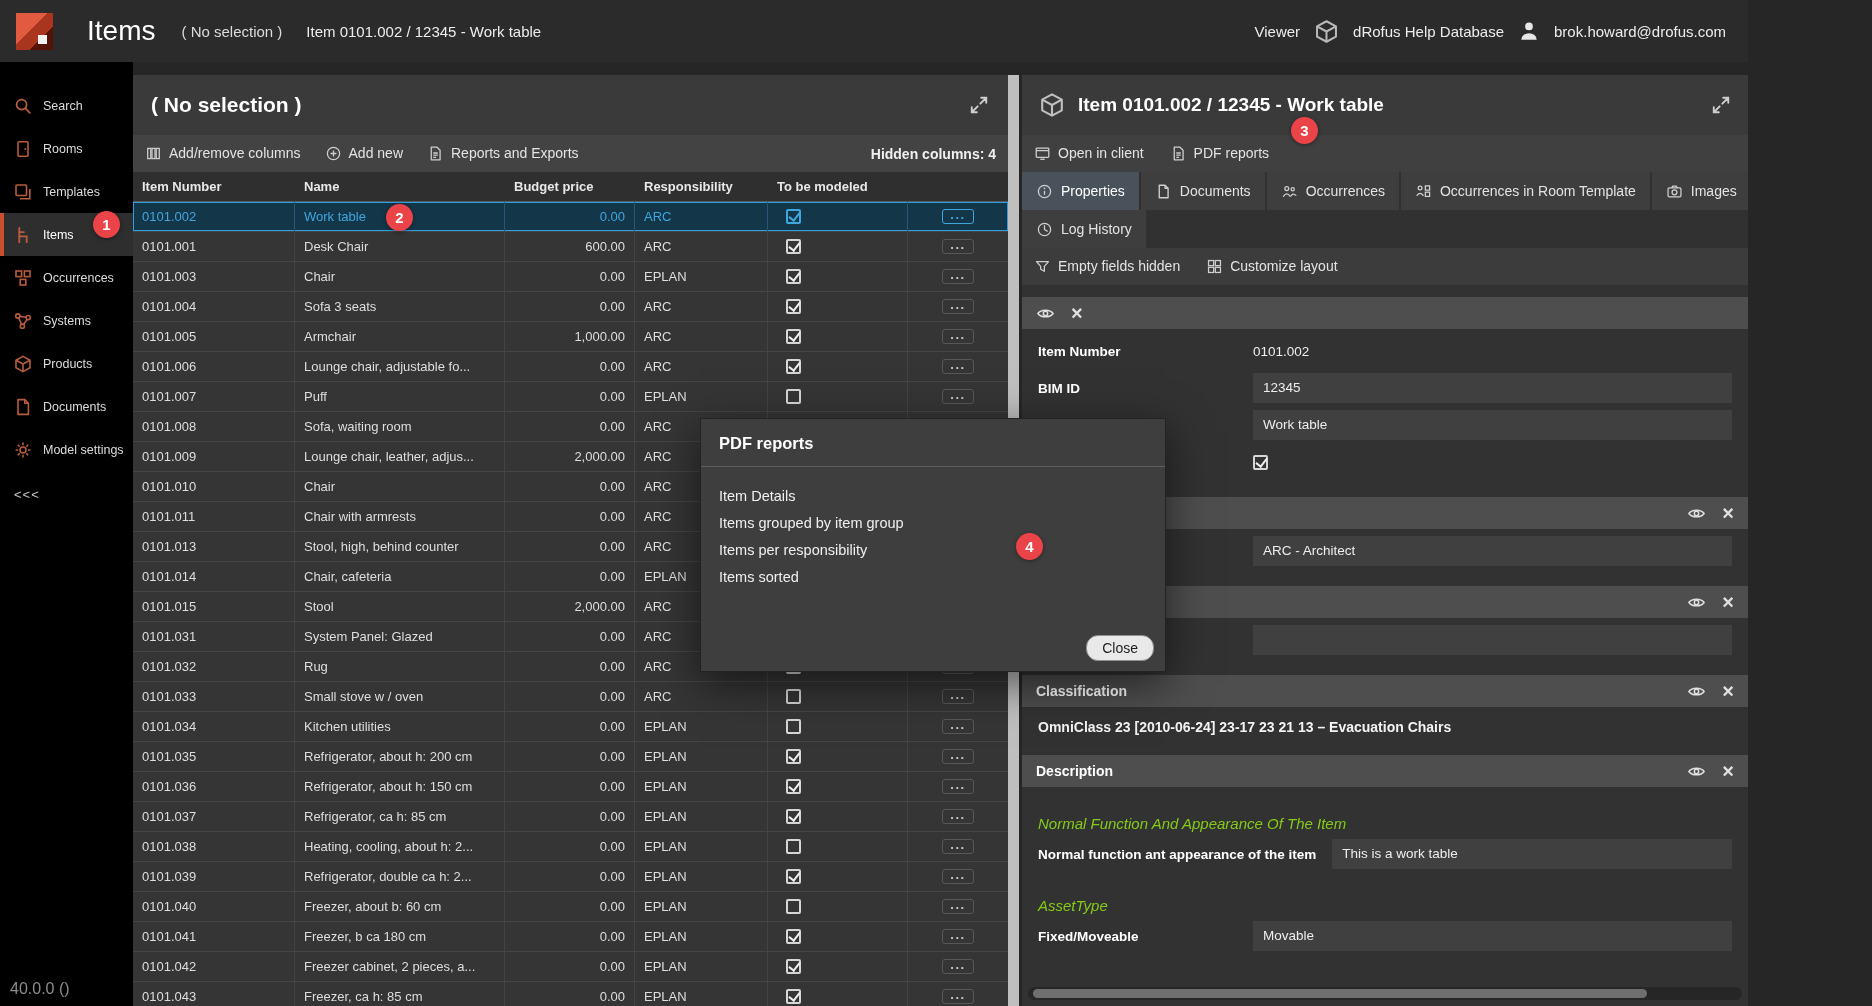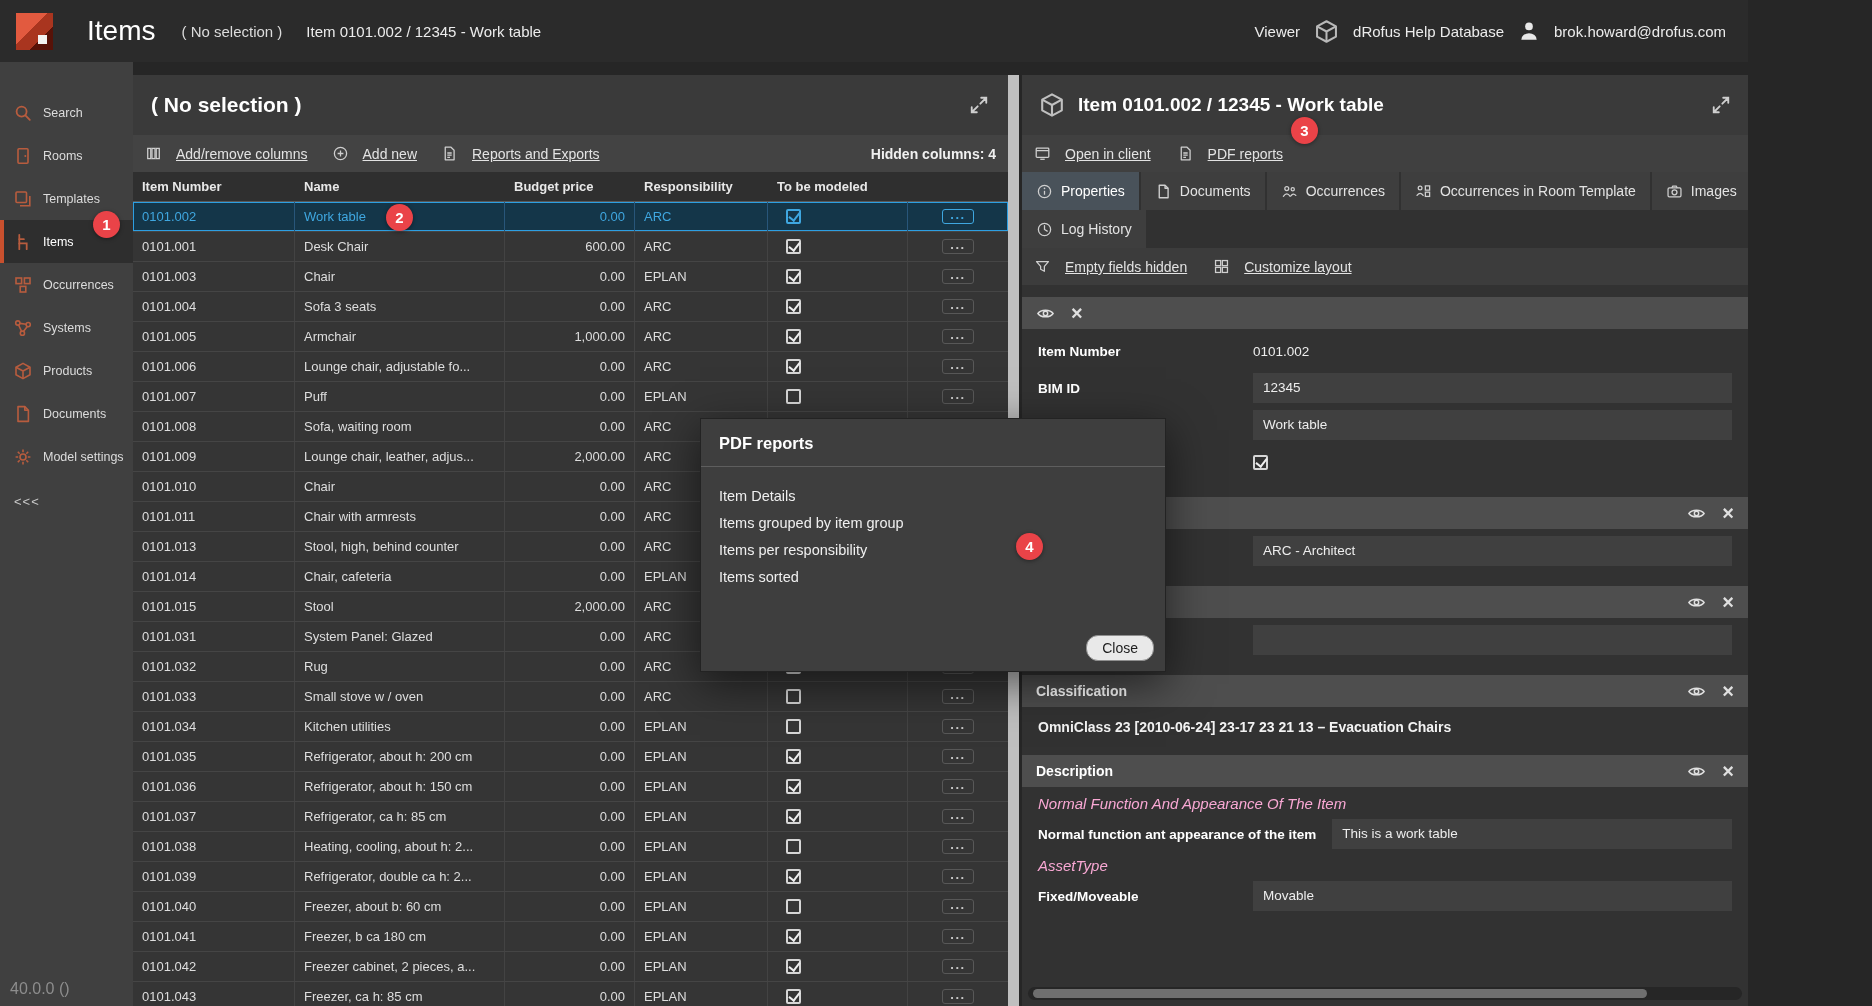--- a/index.html
+++ b/index.html
@@ -14,36 +14,36 @@
 .logo::before{content:"";position:absolute;inset:0;background:linear-gradient(135deg,#e25a3f 0%,#e25a3f 42%,#a9351f 42%,#a9351f 68%,#571208 68%);}
 .logo::after{content:"";position:absolute;right:6px;bottom:6px;width:9px;height:9px;background:#f2f2f2;}
 .app-title{font-size:28px;color:#fff;margin-right:26px;}
 .top-sel{font-size:15px;color:#dcdcdc;margin-right:24px;}
 .top-item{font-size:15px;color:#ececec;}
 .top-right{margin-left:auto;display:flex;align-items:center;gap:13px;font-size:15px;color:#ececec;}
 .top-right .cube{width:27px;height:27px;color:#b9b9b9;cursor:pointer;}
 .top-right .person{width:24px;height:24px;color:#e8e8e8;cursor:pointer;}
 
 
-.sidebar{position:absolute;left:0;top:62px;width:133px;bottom:0;background:#404040;padding-top:29px;}
+.sidebar{position:absolute;left:0;top:62px;width:133px;bottom:0;background:#000000;padding-top:22px;}
 .side-item{height:43px;display:flex;align-items:center;padding-left:13px;gap:10px;cursor:pointer;position:relative;color:#dcdcdc;}
 .side-item .icn{width:20px;height:20px;color:#b85c3e;}
 .side-label{font-size:12.5px;}
 .side-item.active{background:#2e2e2e;color:#fff;}
 .side-item.active::before{content:"";position:absolute;left:0;top:0;bottom:0;width:4px;background:#c8502e;}
 .collapse{padding:16px 0 0 14px;color:#c9c9c9;font-size:13px;letter-spacing:1px;cursor:pointer;}
 .version{position:absolute;left:10px;bottom:8px;font-size:16px;color:#8d8d8d;}
 
 
 .list-panel{position:absolute;left:133px;top:75px;width:875px;bottom:0;background:#303030;overflow:hidden;}
 .panel-title{height:60px;background:#3a3a3a;display:flex;align-items:center;padding:0 18px;}
 .pt-text{font-size:21px;font-weight:bold;color:#fff;flex:1;}
 .panel-title .icn{width:22px;height:22px;cursor:pointer;}
 .toolbar{height:37px;background:#434343;display:flex;align-items:center;padding:0 12px;gap:24px;font-size:14px;color:#e3e3e3;}
-.tb-btn{display:flex;align-items:flex-end;gap:14px;cursor:pointer;white-space:nowrap;text-decoration:underline;}
+.tb-btn{display:flex;align-items:flex-start;gap:7px;cursor:pointer;white-space:nowrap;}
 .hidden-cols{margin-left:auto;font-weight:bold;color:#f0f0f0;}
 .thead,.trow{display:grid;grid-template-columns:162px 210px 130px 133px 140px 1fr;align-items:center;}
 .thead{height:30px;background:#2f2f2f;border-bottom:1px solid #585858;font-weight:bold;font-size:13px;color:#e8e8e8;}
 .thead .c{padding:0 9px;white-space:nowrap;overflow:hidden;}
 .trow{height:30px;background:#353535;border-bottom:1px solid #454545;font-size:13px;color:#dedede;cursor:pointer;}
 .trow .c{padding:0 9px;height:100%;display:flex;align-items:center;border-right:1px solid #434343;overflow:hidden;white-space:nowrap;}
 .trow .c:last-child{border-right:none;}
 .c-price{justify-content:flex-end;}
 .c-mod{padding-left:18px !important;}
 .c-dots{justify-content:center;}
@@ -75,21 +75,21 @@
 .sec-title{font-weight:bold;font-size:14px;color:#fff;flex:1;}
 .sec-icons{display:flex;align-items:center;gap:16px;}
 .sec-icons .icn{width:19px;height:19px;cursor:pointer;color:#e0e0e0;}
 .sec-x{font-size:20px;line-height:1;cursor:pointer;color:#e0e0e0;font-weight:bold;}
 .frow{display:flex;align-items:center;margin:7px 16px;min-height:30px;}
 .flabel{width:215px;flex:none;font-weight:bold;font-size:13.5px;color:#fff;}
 .frow.boxfield .flabel{width:auto;min-width:215px;padding-right:16px;white-space:nowrap;}
 .fplain{font-size:13.5px;color:#ededed;}
 .fbox{flex:1;background:#404040;height:30px;line-height:30px;padding:0 10px;font-size:13.5px;color:#ededed;overflow:hidden;white-space:nowrap;}
 .fulltext{margin:12px 16px;font-weight:bold;font-size:14px;color:#f3f3f3;}
-.groupheader{margin:8px 16px 2px;font-style:italic;font-size:15px;color:#f9a8d4;}
+.groupheader{margin:28px 16px 2px;font-style:italic;font-size:15px;color:#84cc16;}
 .h-scroll{position:absolute;left:6px;right:6px;bottom:6px;height:13px;background:#262626;border-radius:7px;cursor:pointer;}
 .h-thumb{position:absolute;left:5px;top:2px;bottom:2px;width:86%;background:#6f6f6f;border-radius:5px;cursor:pointer;}
 
 
 .pdf-dialog{position:absolute;left:700px;top:418px;width:466px;height:254px;background:#3e3e3e;border:1px solid #232323;box-shadow:0 12px 42px rgba(0,0,0,.55);z-index:40;}
 .dlg-title{padding:15px 18px 13px;font-size:16.5px;font-weight:bold;color:#fff;}
 .dlg-sep{height:1px;background:#5e5e5e;}
 .dlg-items{padding:16px 18px;font-size:14.5px;color:#f0f0f0;}
 .dlg-item{line-height:27px;cursor:pointer;}
 .dlg-close{position:absolute;right:11px;bottom:10px;background:#e9e9e9;color:#1e1e1e;border:1px solid #8f8f8f;border-radius:12px;padding:4px 15px;font-size:14px;font-family:inherit;cursor:pointer;}

